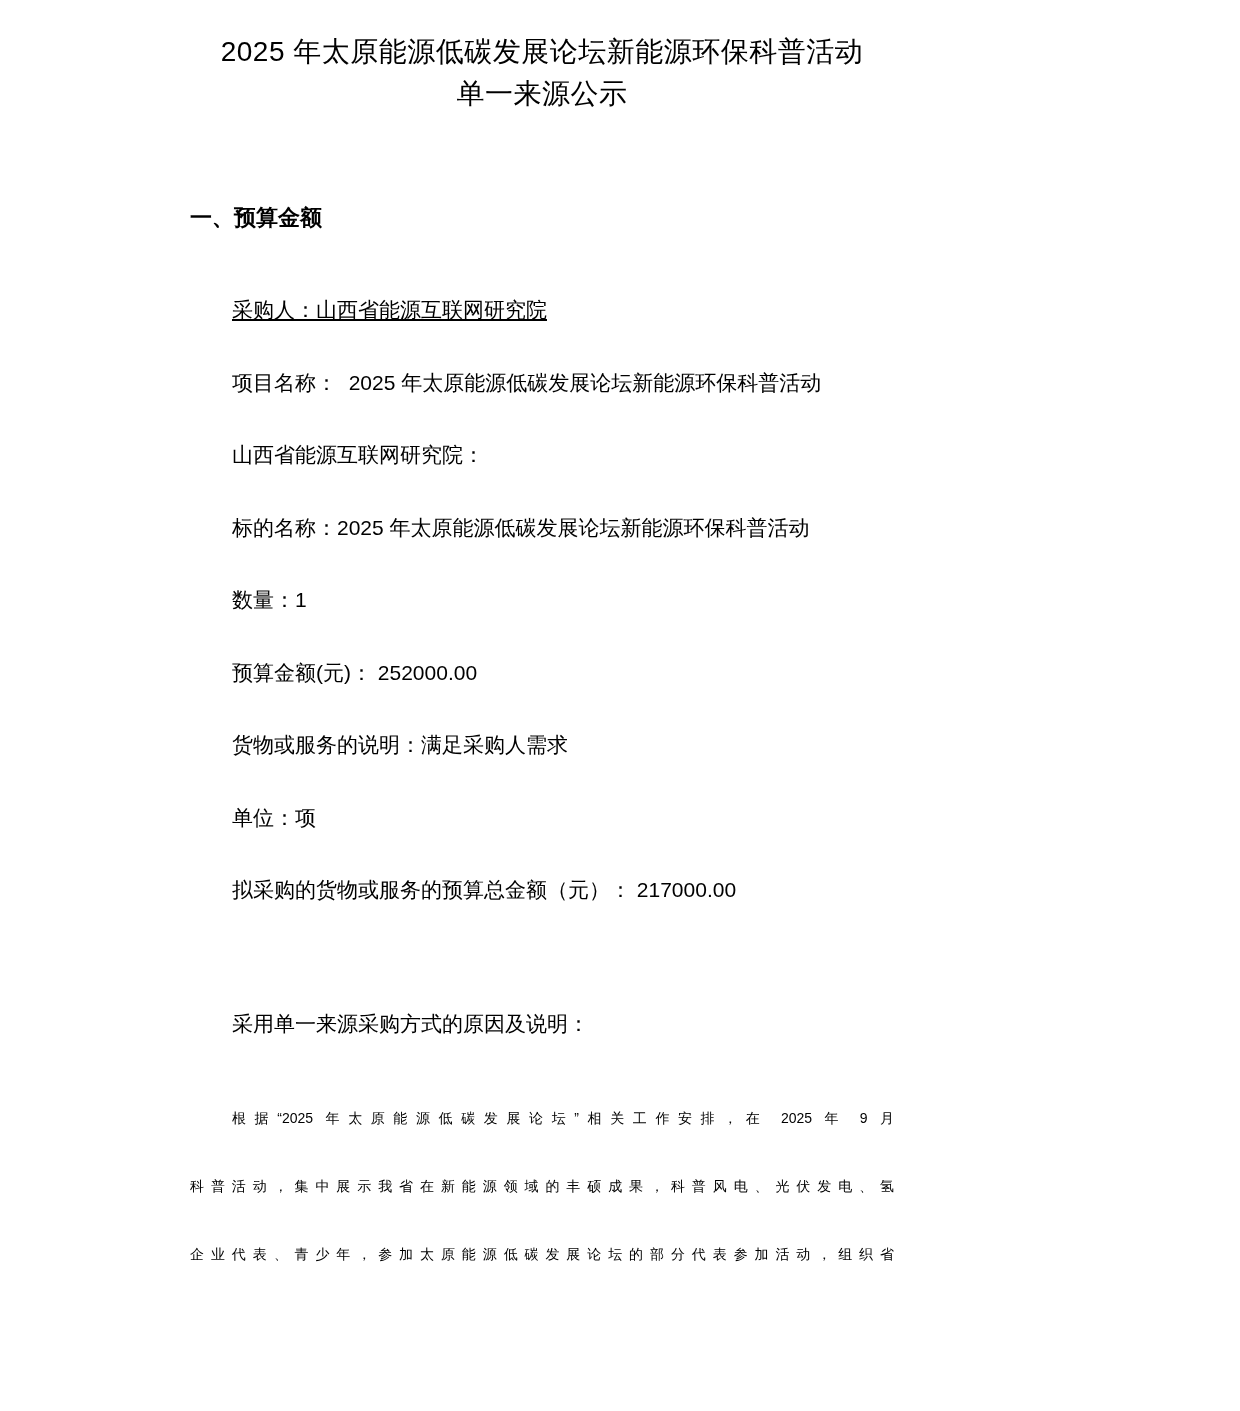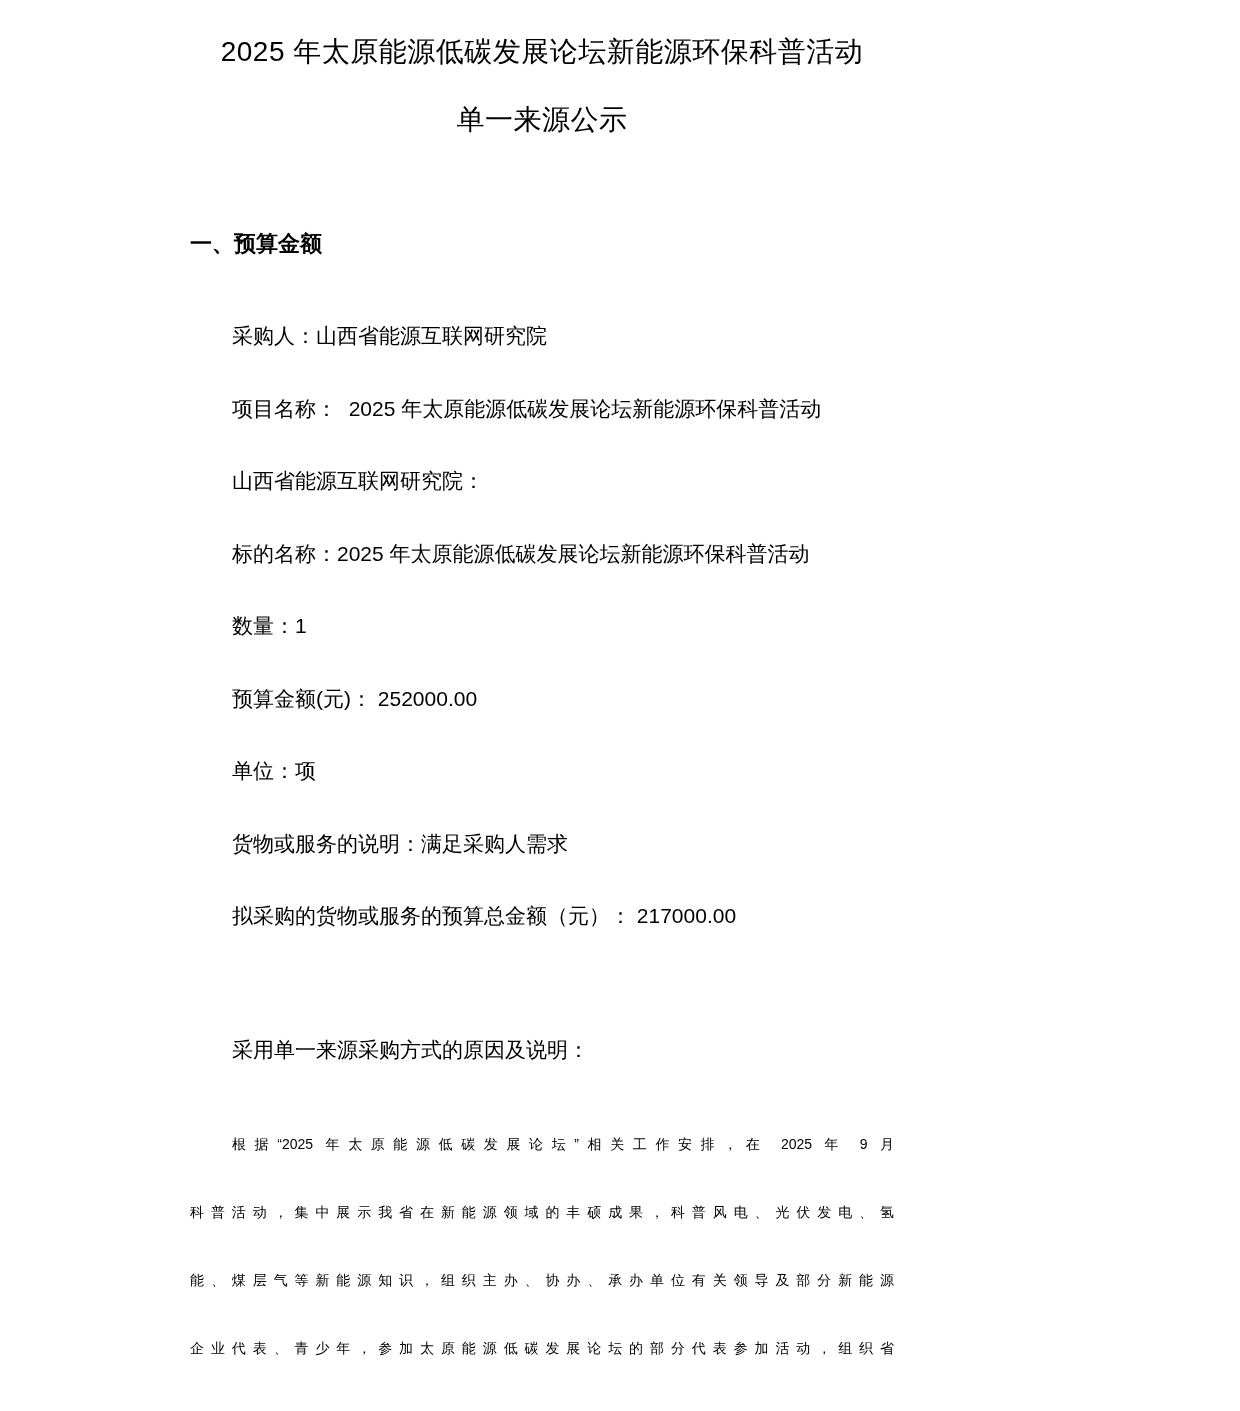--- a/index.html
+++ b/index.html
@@ -21,36 +21,36 @@
     padding: 25px 190px 0 190px;
   }
   .doc-title {
     font-size: 28px;
     line-height: 42px;
     font-weight: 400;
     text-align: center;
     letter-spacing: 0.5px;
   }
   .doc-title.line1 { margin-top: 6px; }
-  .doc-title.line2 { margin-top: 26px; }
+  .doc-title.line2 { }
   .section-heading {
     margin-top: 88px;
     font-size: 22px;
     line-height: 30px;
     font-weight: 700;
   }
   .info-list { }
   .info-line {
     margin-top: 49.5px;
     padding-left: 42px;
     font-size: 21px;
     line-height: 23px;
     white-space: pre-wrap;
   }
-  .info-line.first { margin-top: 65px; }
+  .info-line.first { margin-top: 65px; text-decoration: underline; }
   .reason-label {
     margin-top: 111px;
     padding-left: 42px;
     font-size: 21px;
     line-height: 23px;
     white-space: pre-wrap;
   }
   .reason-paragraph {
     margin-top: 48.5px;
   }
@@ -77,28 +77,27 @@
 
     <div class="section-heading">一、预算金额</div>
 
     <div class="info-list">
       <div class="info-line first">采购人：山西省能源互联网研究院</div>
       <div class="info-line">项目名称：  2025 年太原能源低碳发展论坛新能源环保科普活动</div>
       <div class="info-line">山西省能源互联网研究院：</div>
       <div class="info-line">标的名称：2025 年太原能源低碳发展论坛新能源环保科普活动</div>
       <div class="info-line">数量：1</div>
       <div class="info-line">预算金额(元)： 252000.00</div>
+      <div class="info-line">货物或服务的说明：满足采购人需求</div>
       <div class="info-line">单位：项</div>
-      <div class="info-line">货物或服务的说明：满足采购人需求</div>
       <div class="info-line">拟采购的货物或服务的预算总金额（元）： 217000.00</div>
     </div>
 
     <div class="reason-label">采用单一来源采购方式的原因及说明：</div>
 
     <div class="reason-paragraph">
       <div class="para-line indent">根据“2025 年太原能源低碳发展论坛”相关工作安排，在 2025 年 9 月</div>
       <div class="para-line">科普活动，集中展示我省在新能源领域的丰硕成果，科普风电、光伏发电、氢</div>
-      <div class="para-line">能、煤层气等新能源知识，组织主办、协办、承办单位有关领导及部分新能源</div>
       <div class="para-line">企业代表、青少年，参加太原能源低碳发展论坛的部分代表参加活动，组织省</div>
     </div>
 
   </div>
 </div>
 
 </body></html>

